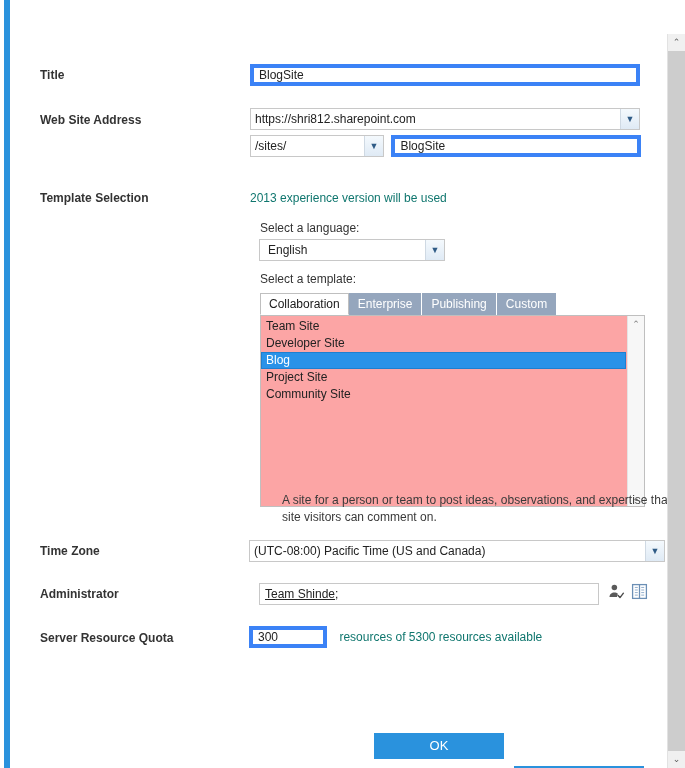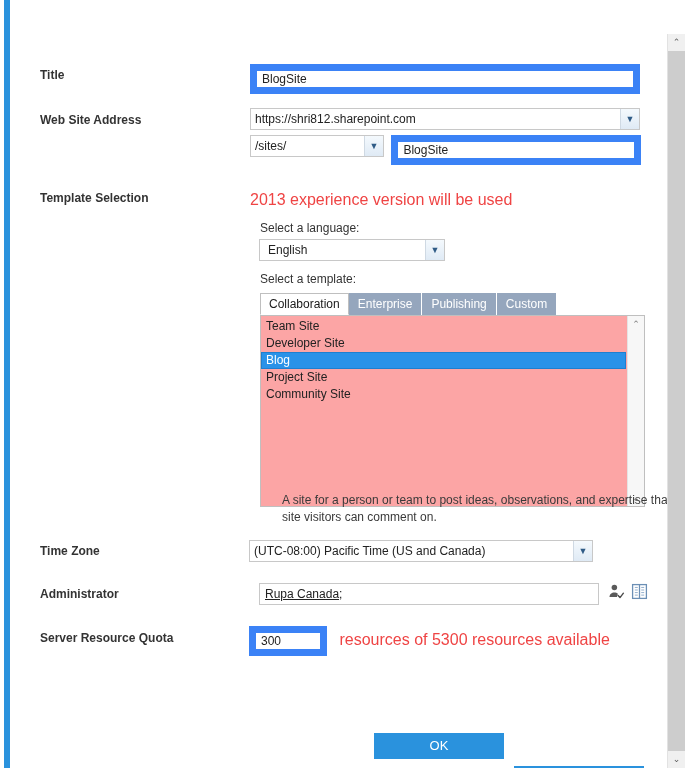--- a/index.html
+++ b/index.html
@@ -75,24 +75,24 @@
     color: #333333;
     width: 200px;
   }
 
   .field-col { position: absolute; left: 240px; }
 
   input.txt, .fakeinput {
     font-family: "Liberation Sans", sans-serif;
     font-size: 12px;
     color: #222;
-    border: 7px solid #3b82f6;
+    border: 4px solid #3b82f6;
     background: #ffffff;
     height: 22px;
-    padding: 8px 5px;
+    padding: 0 5px;
     outline: none;
   }
 
   .sel-wrap {
     position: relative;
     display: inline-block;
     vertical-align: top;
   }
   select.sel {
     font-family: "Liberation Sans", sans-serif;
@@ -112,22 +112,22 @@
     right: 1px; top: 1px;
     width: 19px; height: 20px;
     background: linear-gradient(#f4f9fd, #dfeaf5);
     border-left: 1px solid #cfd9e3;
     display: flex; align-items: center; justify-content: center;
     pointer-events: none;
     color: #2f5b86; font-size: 9px;
   }
 
   .hint-text {
-    font-size: 16px;
-    color: #ef4444;
+    font-size: 12px;
+    color: #0f766e;
   }
 
   .sublabel {
     font-size: 12px;
     color: #333333;
   }
 
   
   .tabs {
     position: absolute;
@@ -333,32 +333,32 @@
         <div class="lsb-btn lsb-down">⌄</div>
       </div>
     </div>
 
     <div class="desc-text" style="top:492px;margin-left:22px;">A site for a person or team to post ideas, observations, and expertise that site visitors can comment on.</div>
 
     <div class="form-row" style="top:544px;">
       <div class="row-label">Time Zone</div>
       <div class="field-col" style="top:-4px; left:239px;">
         <div class="sel-wrap">
-          <select class="sel" style="width:344px;">
+          <select class="sel" style="width:416px;">
             <option>(UTC-08:00) Pacific Time (US and Canada)</option>
           </select>
           <span class="sel-arrow">▼</span>
         </div>
       </div>
     </div>
 
     <div class="form-row" style="top:587px;">
       <div class="row-label">Administrator</div>
       <div class="people-picker" style="top:-4px;">
-        <span class="pp-name">Rupa Canada</span><span class="pp-sep">;</span>
+        <span class="pp-name">Team Shinde</span><span class="pp-sep">;</span>
       </div>
       <div class="pp-icons" style="top:-4px;">
         <svg class="pp-icon" viewBox="0 0 16 16">
           <circle cx="6" cy="4.2" r="2.6" fill="#5a5a5a"></circle>
           <path d="M1.4 13.2c0-2.7 2.1-4.3 4.6-4.3 1.3 0 2.5.4 3.3 1.2l-.9 3.1z" fill="#5a5a5a"></path>
           <path d="M9.5 11.7l1.8 2 3.2-4.1" stroke="#4a4a4a" stroke-width="1.3" fill="none" stroke-linecap="round" stroke-linejoin="round"></path>
         </svg>
         <svg class="pp-icon" viewBox="0 0 16 16">
           <rect x="1.5" y="1.5" width="13" height="13" fill="#ffffff" stroke="#6b8fb5" stroke-width="1.2"></rect>
           <line x1="8" y1="1.5" x2="8" y2="14.5" stroke="#6b8fb5" stroke-width="1.2"></line>

